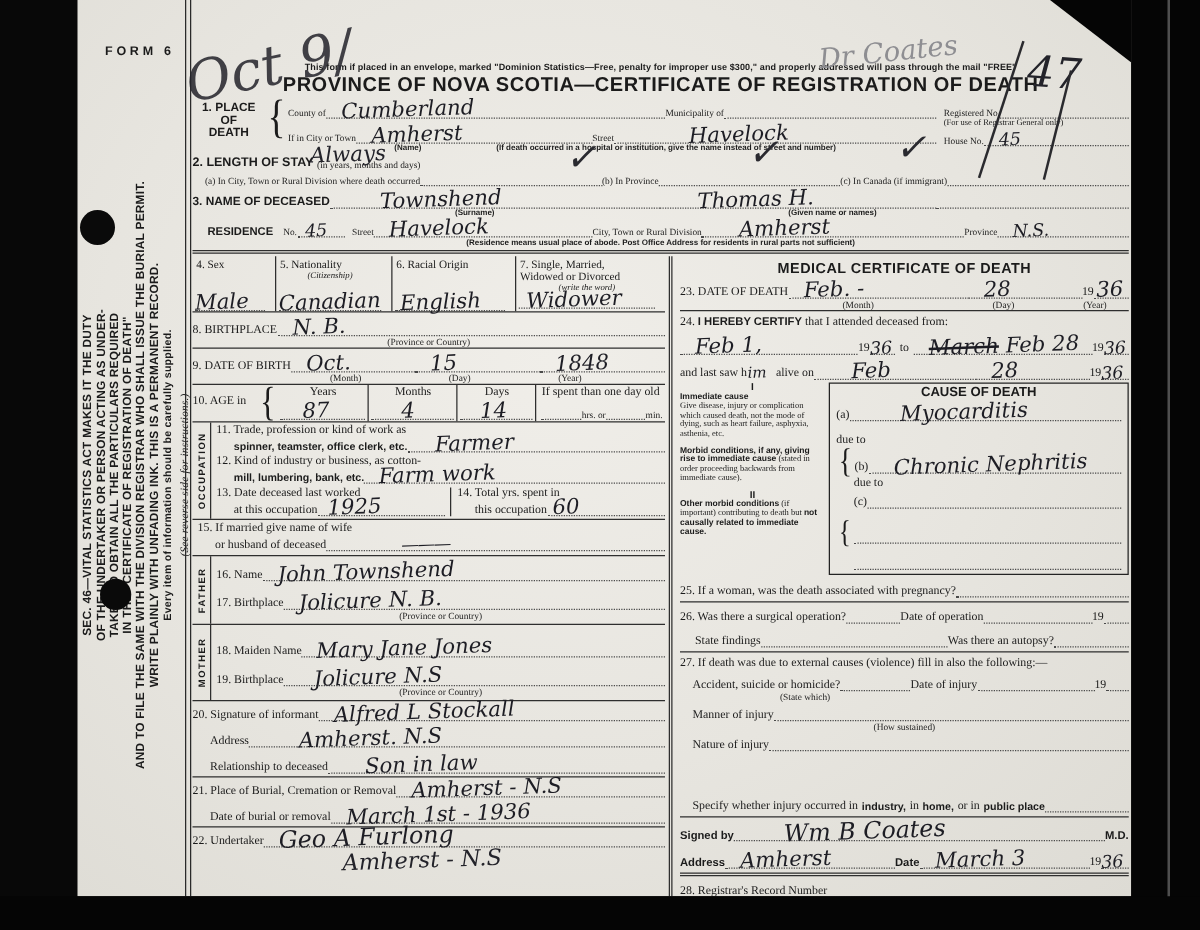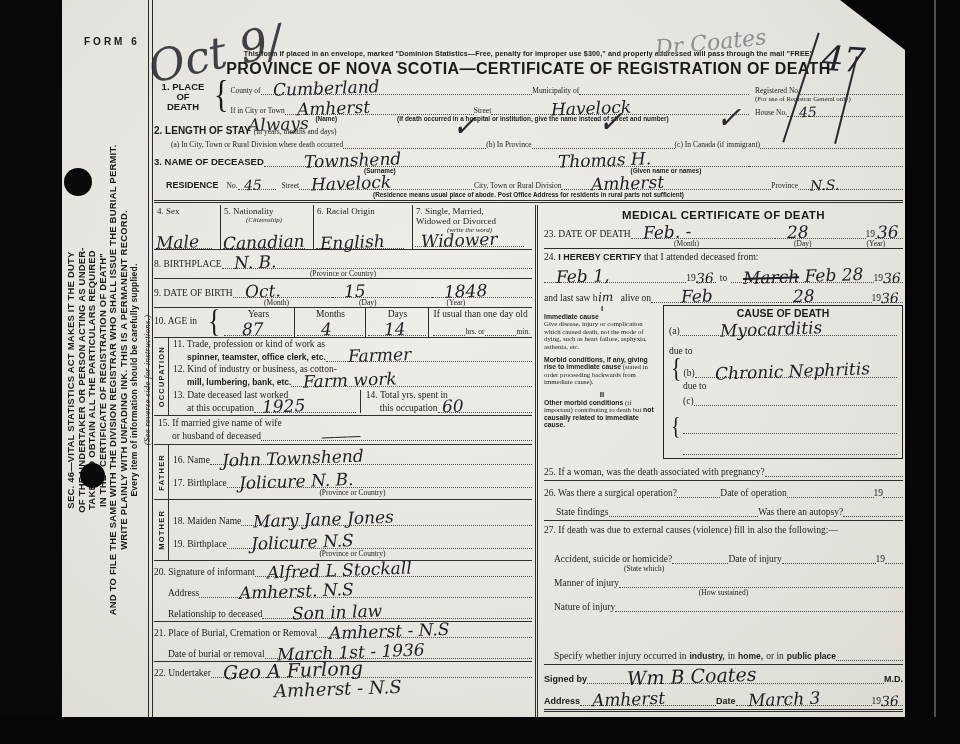--- a/index.html
+++ b/index.html
@@ -154,21 +154,21 @@
               </span>
           </div>
         </div>
       </div>
 
       <div class="row" style="margin-top:3px;">
         <span class="gothic" style="font-size:10px;">2. LENGTH OF STAY</span>
         <span class="noteS" style="margin-left:3px;">(in years, months and days)</span>
       </div>
       <div class="row">
-        <span class="noteS" style="margin-left:17px;">(a) In City, Town or Rural Division where death occurred</span>
+        <span class="noteS" style="margin-left:10px;">(a) In City, Town or Rural Division where death occurred</span>
         <span class="f"></span>
         <span class="noteS">(b) In Province</span>
         <span class="f"></span>
         <span class="noteS">(c) In Canada (if immigrant)</span>
         <span class="f"></span>
       </div>
 
       <div class="row" style="margin-top:5px;">
         <span class="gothic" style="font-size:9.5px;">3. NAME OF DECEASED</span>
         <span class="f" style="flex:1.2">
@@ -286,21 +286,21 @@
                   <span class="hw big in" style="left:24px">4</span>
                 </div>
             </div>
             <div class="acell" style="width:58px">
               <div>Days</div>
               <div class="cv" style="border-bottom:1px dotted #4a4a4a;height:16px;position:relative;">
                   <span class="hw big in" style="left:16px">14</span>
                 </div>
             </div>
             <div class="acell" style="flex:1;padding-left:4px;">
-              <div>If usual than one day old</div>
+              <div>If spent than one day old</div>
               <div class="row" style="margin-top:4px;">
                 <span class="f"></span>
                 <span class="noteS">hrs. or</span>
                 <span class="f"></span>
                 <span class="noteS">min.</span>
               </div>
             </div>
           </div>
 
           <div class="group">
@@ -569,21 +569,21 @@
           <div class="row" style="margin-top:6px;">
             <span style="margin-left:12px;">State findings</span>
             <span class="f"></span>
             <span>Was there an autopsy?</span>
             <span class="f" style="flex:.4"></span>
           </div>
           <div class="sep" style="margin-top:3px;"></div>
 
           <div style="margin-top:4px;">
             <div>27. If death was due to external causes (violence) fill in also the following:—</div>
-            <div class="row" style="margin-top:16px;">
+            <div class="row" style="margin-top:4px;">
               <span style="margin-left:10px;">Accident, suicide or homicide?</span>
               <span class="f" style="flex:.6"></span>
               <span>Date of injury</span>
               <span class="f"></span>
               <span class="yr">19</span>
               <span class="fs" style="width:18px"></span>
             </div>
             <div class="noteS" style="margin-left:80px;">(State which)</div>
             <div class="row" style="margin-top:2px;">
               <span style="margin-left:10px;">Manner of injury</span>

